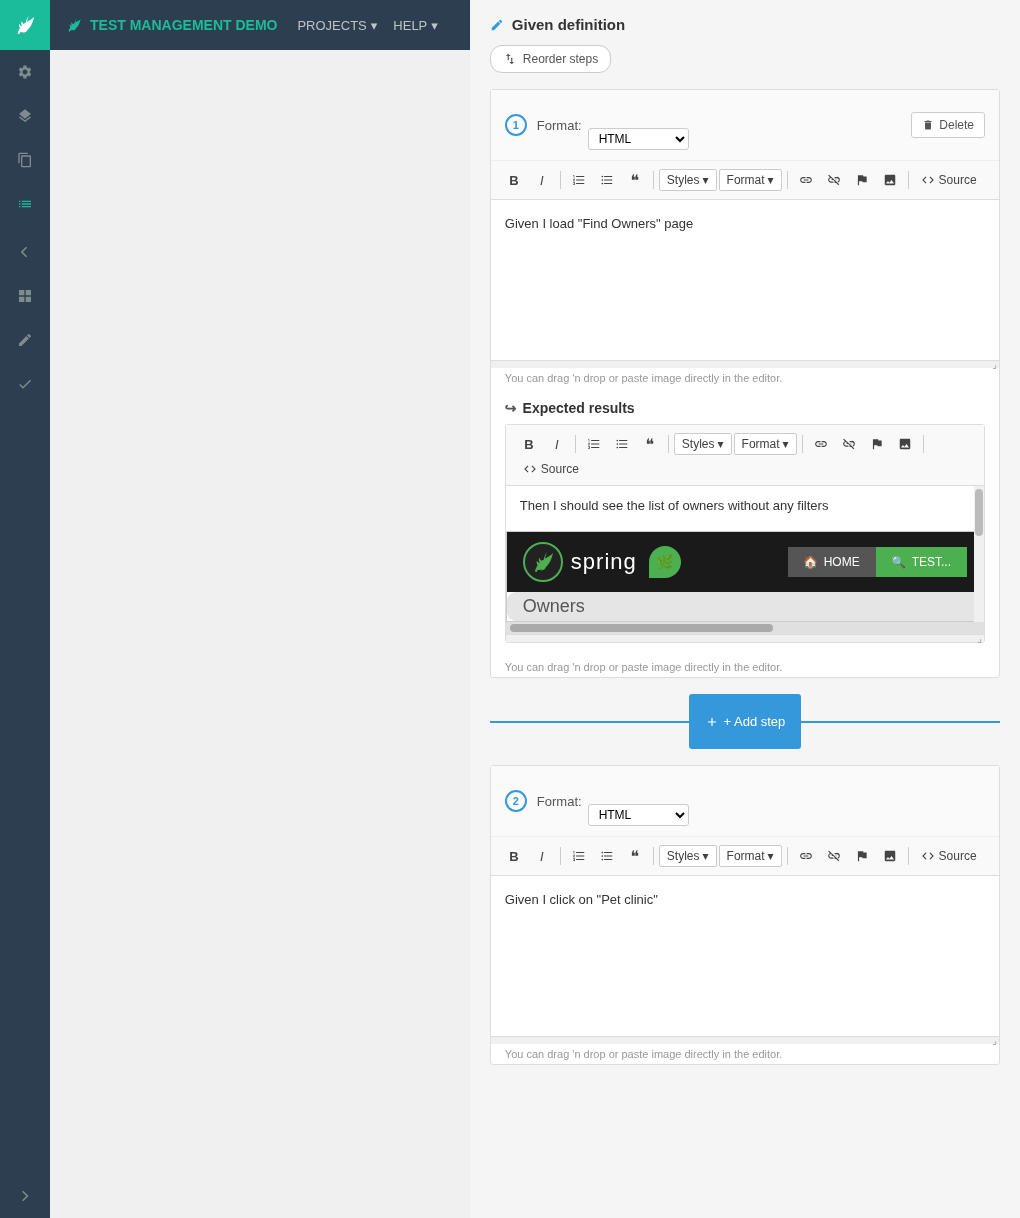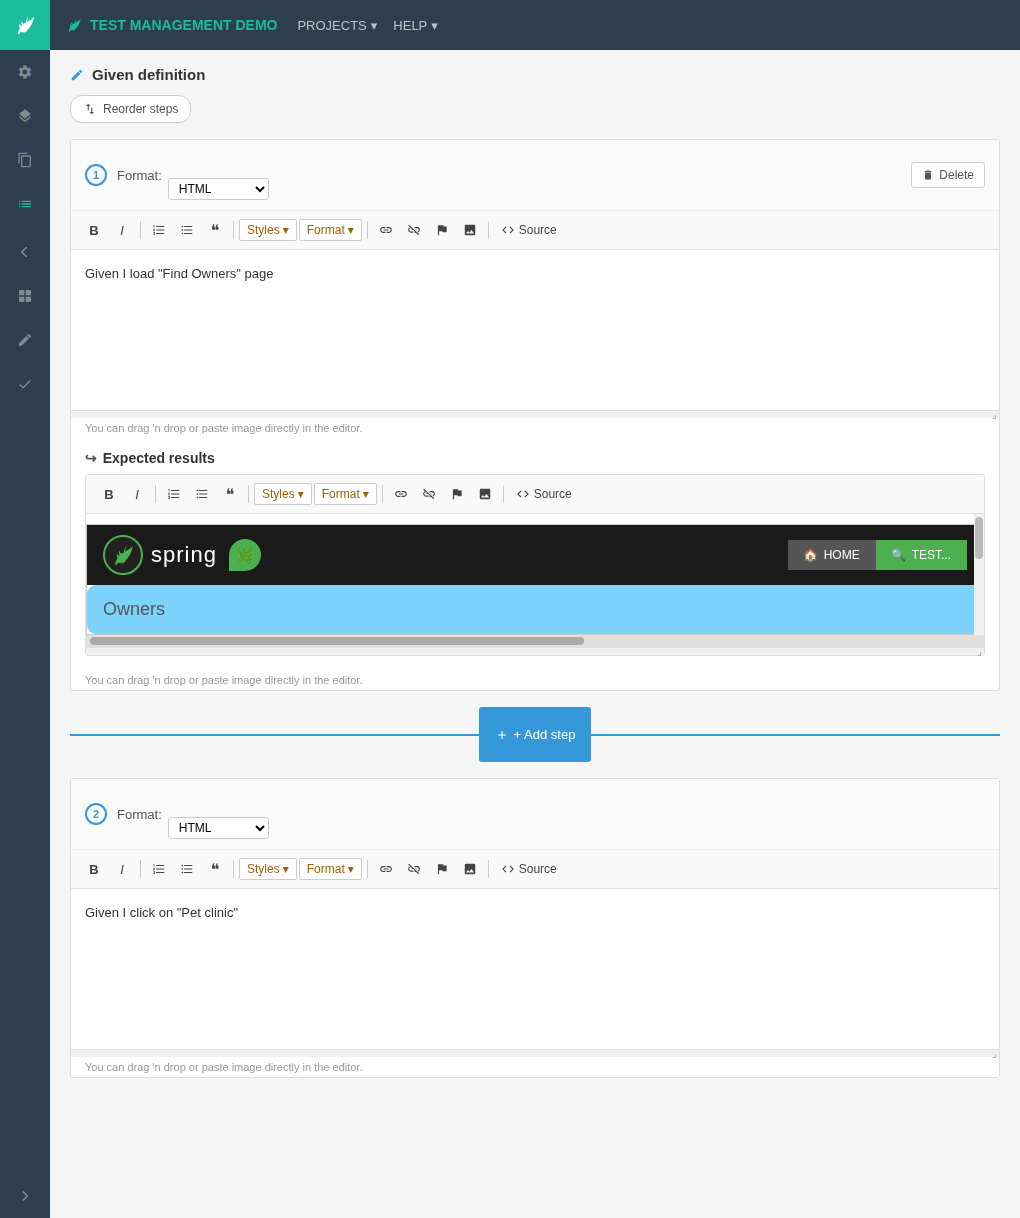--- a/index.html
+++ b/index.html
@@ -30,21 +30,21 @@
       color: #7f8c8d;
       cursor: pointer;
       font-size: 16px;
     }
     .sidebar-item.highlighted { color: #1abc9c; }
 
     
     .main-container {
       flex: 1;
       display: flex;
-      flex-direction: column;
+      flex-direction: row;
       overflow: hidden;
     }
 
     
     .topnav {
       height: 50px;
       background: #2c3e50;
       display: flex;
       align-items: center;
       padding: 0 16px;
@@ -169,21 +169,21 @@
     .toolbar-btn.italic { font-style: italic; }
     .toolbar-sep { width: 1px; height: 18px; background: #ccc; margin: 0 3px; }
     .toolbar-dropdown {
       display: inline-flex; align-items: center; gap: 3px;
       padding: 3px 7px;
       border: 1px solid #ccc;
       border-radius: 2px;
       background: white;
       cursor: pointer;
       font-size: 12px;
-      color: #a16207;
+      color: #404040;
     }
     .toolbar-source-btn {
       display: inline-flex; align-items: center; gap: 4px;
       padding: 3px 7px;
       border: none;
       background: transparent;
       cursor: pointer;
       font-size: 12px;
       color: #444;
     }
@@ -247,22 +247,22 @@
     }
     .spring-nav-item {
       background: #555;
       color: white;
       padding: 8px 16px;
       font-size: 12px;
       display: flex; align-items: center; gap: 5px;
     }
     .spring-nav-item.green { background: #4caf50; }
     .spring-body {
-      background: #7dd3fc;
-      padding: 14px 16px;
+      background: #e5e5e5;
+      padding: 4px 16px;
       border-radius: 9px;
     }
     .spring-owners-title {
       font-size: 18px;
       color: #555;
     }
 
     
     .add-step-divider {
       display: flex;
@@ -524,20 +524,23 @@
             <div class="toolbar-sep"></div>
             <button class="toolbar-source-btn">
               <svg width="14" height="14" viewBox="0 0 24 24" fill="currentColor">
                   <path d="M9.4 16.6L4.8 12l4.6-4.6L8 6l-6 6 6 6 1.4-1.4zm5.2 0l4.6-4.6-4.6-4.6L16 6l6 6-6 6-1.4-1.4z"></path>
                 </svg>
               <span>Source</span>
             </button>
           </div>
 
           <div style="position: relative; overflow: hidden;">
+            <div style="padding: 12px 14px 8px 14px; font-size: 13px; color: #333;">
+              <span>Then I should see the list of owners without any filters</span>
+            </div>
 
             <div class="spring-image-container">
               <div class="spring-header">
                 <div class="spring-logo">
 
                   <div style="width: 40px; height: 40px; background: #222; border-radius: 50%; border: 2px solid #4caf50; display: flex; align-items: center; justify-content: center; flex-shrink: 0;">
                     <svg width="24" height="24" viewBox="0 0 24 24" fill="#4caf50">
                         <path d="M17 8C8 10 5.9 16.17 3.82 21.34L5.71 22l1-2.3A4.49 4.49 0 0 0 8 20C19 20 22 3 22 3c-1 2-8 5.5-8 5.5C14 8 16 2 16 2c-4 6-3.5 10-3.5 10S8.5 10 8.5 7.5C7 10 9 13.5 9 13.5c-2-.5-3-3-3-3C4.5 14 7.5 17.5 12 18c-1 2-3 3.5-3 3.5S11 20 12 20c4 0 5-12 5-12z"></path>
                       </svg>
                   </div>

